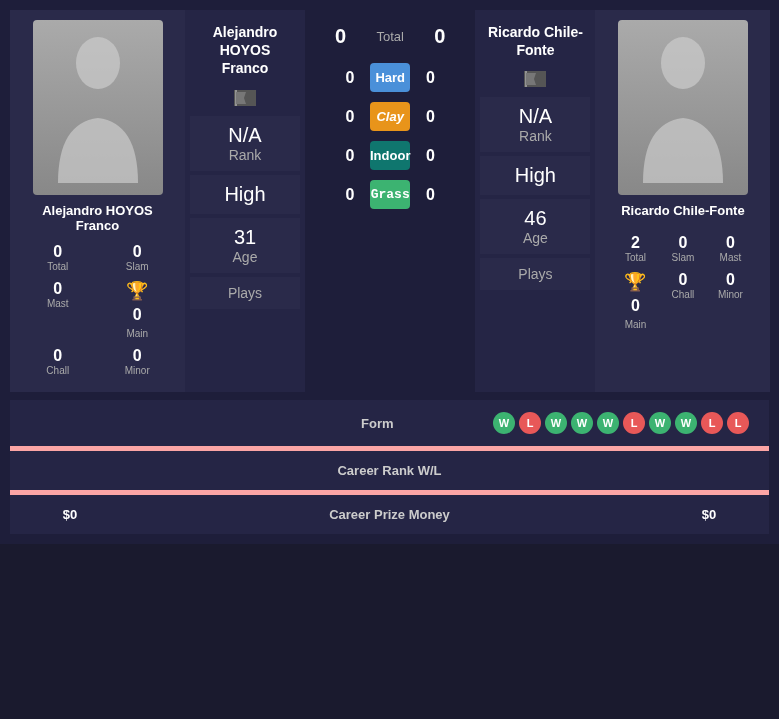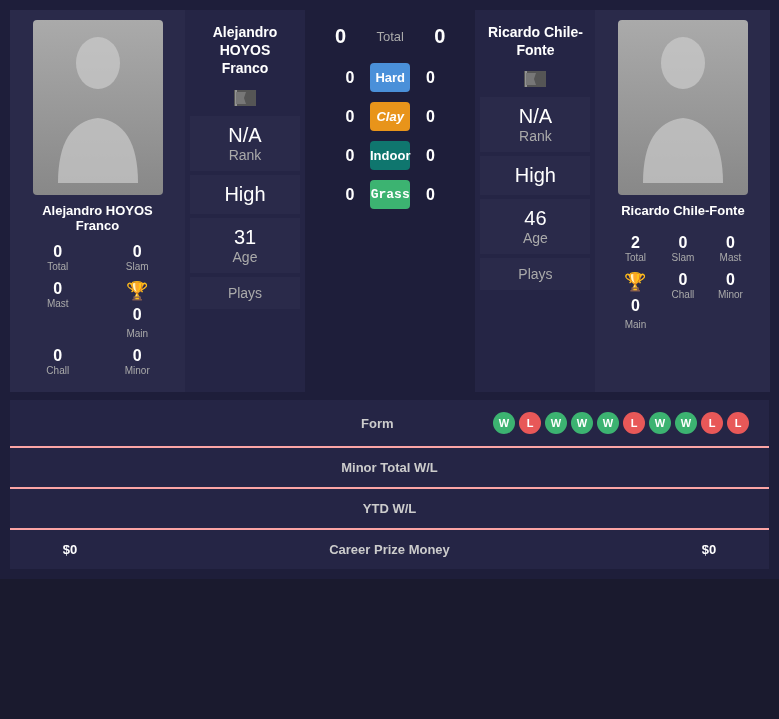--- a/index.html
+++ b/index.html
@@ -189,21 +189,21 @@
 
     
     .bottom-rows {
       background: #252545;
       margin-top: 4px;
     }
     .bottom-row {
       display: flex;
       align-items: center;
       padding: 12px 20px;
-      border-bottom: 2px solid #fca5a5;
+      border-bottom: 5px solid #fca5a5;
     }
     .bottom-row:last-child {
       border-bottom: none;
     }
     .bottom-row-label {
       flex: 1;
       text-align: center;
       font-size: 13px;
       color: #ccc;
       font-weight: bold;
@@ -424,29 +424,24 @@
         <div class="form-badge form-l">L</div>
         <div class="form-badge form-w">W</div>
         <div class="form-badge form-w">W</div>
         <div class="form-badge form-l">L</div>
         <div class="form-badge form-l">L</div>
       </div>
     </div>
 
     <div class="bottom-row">
       <div class="row-spacer"></div>
-      <div class="bottom-row-label">Minor Total W/L</div>
+      <div class="bottom-row-label">Career Rank W/L</div>
       <div class="row-spacer"></div>
     </div>
 
-    <div class="bottom-row">
-      <div class="row-spacer"></div>
-      <div class="bottom-row-label">YTD W/L</div>
-      <div class="row-spacer"></div>
-    </div>
 
     <div class="bottom-row">
       <div class="prize-value">$0</div>
       <div class="bottom-row-label">Career Prize Money</div>
       <div class="prize-value">$0</div>
     </div>
 
   </div>
 </div>
 

